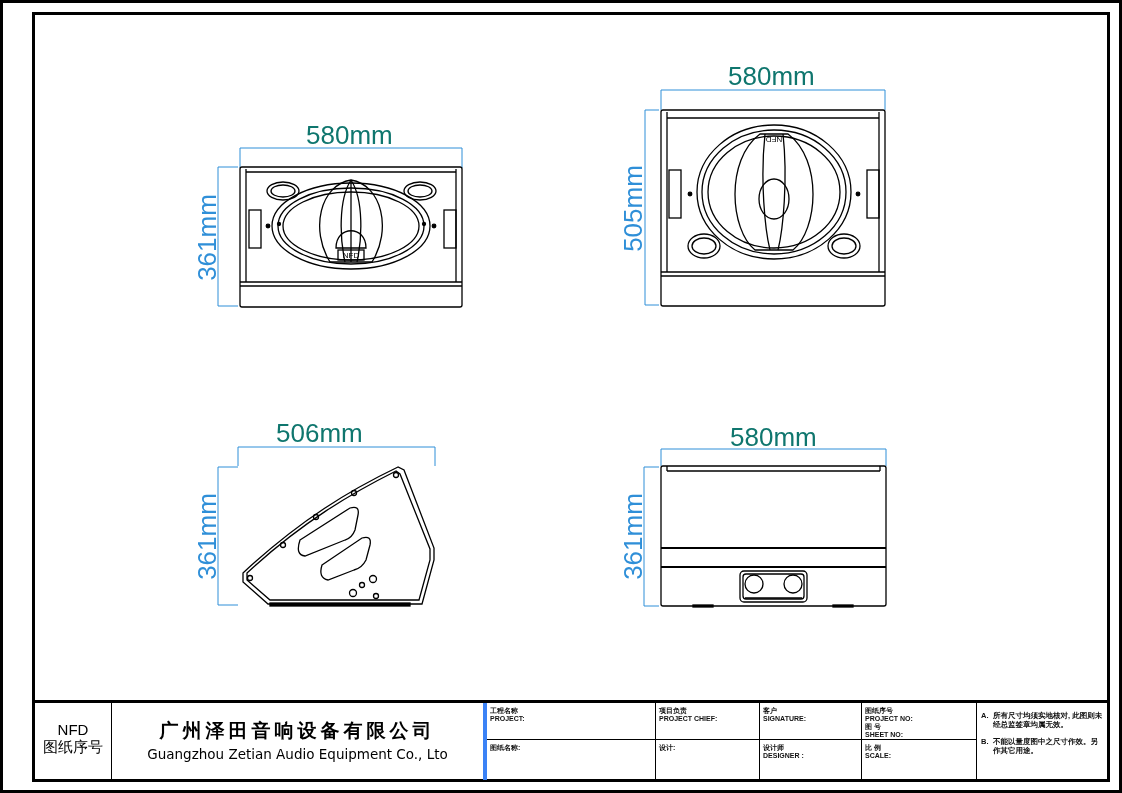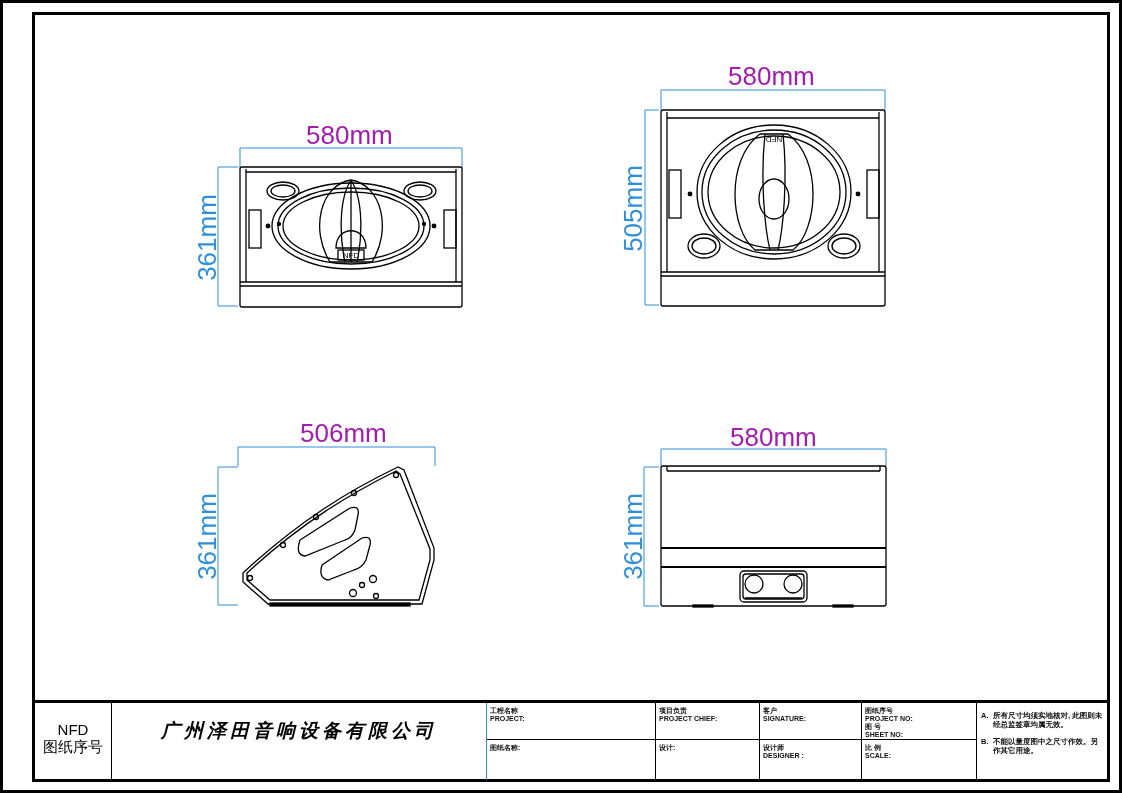--- a/index.html
+++ b/index.html
@@ -1,19 +1,19 @@
 <!DOCTYPE html>
 <html><head>
 <meta charset="utf-8">
 <style>
   html,body{margin:0;padding:0;background:#fff;}
   body{width:1122px;height:793px;position:relative;overflow:hidden;font-family:"Liberation Sans",sans-serif;}
   .outer{position:absolute;left:0;top:0;width:1116px;height:787px;border:3px solid #000;}
   .inner{position:absolute;left:32px;top:12px;width:1072px;height:764px;border:3px solid #000;}
-  .dim{position:absolute;color:#a21caf;font-size:26px;font-family:"Liberation Sans",sans-serif;white-space:nowrap;}
+  .dim{position:absolute;color:#0f766e;font-size:26px;font-family:"Liberation Sans",sans-serif;white-space:nowrap;}
   .dimv{position:absolute;color:#2f8fd8;font-size:26px;white-space:nowrap;transform:rotate(-90deg);transform-origin:center center;}
   svg.draw{position:absolute;left:0;top:0;}
   .tb{position:absolute;left:35px;top:700px;width:1072px;height:78px;border-top:3px solid #000;}
   .cell{position:absolute;box-sizing:border-box;}
   .small{font-size:7px;line-height:8px;font-family:"Liberation Sans",sans-serif;color:#111;font-weight:bold;}
   .note{font-size:7.5px;line-height:9px;color:#111;font-weight:bold;}
 </style>
 </head>
 <body>
 
@@ -116,32 +116,33 @@
     <line x1="745" y1="598" x2="802" y2="598"></line>
     <rect x="693" y="605" width="20" height="2" fill="#000"></rect>
       <rect x="833" y="605" width="20" height="2" fill="#000"></rect>
   </g>
 </svg>
 
 <div class="dim" style="left:306px;top:120px;">580mm</div>
 <div class="dimv" style="left:164px;top:222px;">361mm</div>
 <div class="dim" style="left:728px;top:61px;">580mm</div>
 <div class="dimv" style="left:590px;top:193px;">505mm</div>
-<div class="dim" style="left:300px;top:418px;">506mm</div>
+<div class="dim" style="left:276px;top:418px;">506mm</div>
 <div class="dimv" style="left:164px;top:521px;">361mm</div>
 <div class="dim" style="left:730px;top:422px;">580mm</div>
 <div class="dimv" style="left:590px;top:521px;">361mm</div>
 
 <div class="tb">
   <div class="cell" style="left:0;top:0;width:77px;height:77px;border-right:1px solid #000;text-align:center;">
     <div style="margin-top:18px;font-size:15px;">NFD</div>
     <div style="font-size:15px;font-family:'DejaVu Serif',serif;">图纸序号</div>
   </div>
-  <div class="cell" style="left:77px;top:0;width:375px;height:77px;border-right:1px solid #3b82f6;text-align:center;font-style:italic;">
+  <div class="cell" style="left:77px;top:0;width:375px;height:77px;border-right:4px solid #3b82f6;text-align:center;">
     <div style="margin-top:15px;font-size:19px;font-weight:bold;letter-spacing:4px;font-family:'DejaVu Serif',serif;">广州泽田音响设备有限公司</div>
+    <div style="margin-top:2px;font-size:13.5px;font-family:'DejaVu Sans',sans-serif;">Guangzhou Zetian Audio Equipment Co., Lto</div>
   </div>
 
   <div class="cell small" style="left:452px;top:0;width:169px;height:37px;border-right:1px solid #000;border-bottom:1px solid #000;padding:4px 0 0 3px;">
     <div>工程名称</div>
     <div>PROJECT:</div>
   </div>
   <div class="cell small" style="left:452px;top:37px;width:169px;height:40px;border-right:1px solid #000;padding:4px 0 0 3px;">
     <div>图纸名称:</div>
   </div>
 

